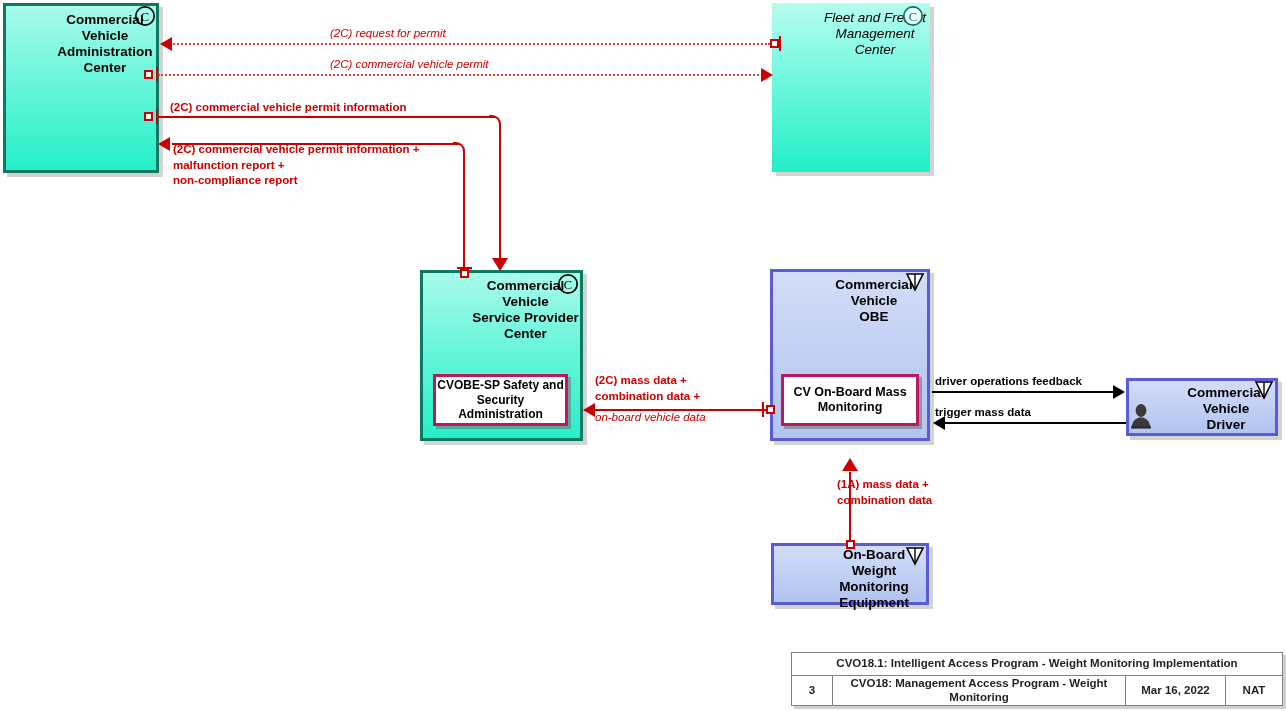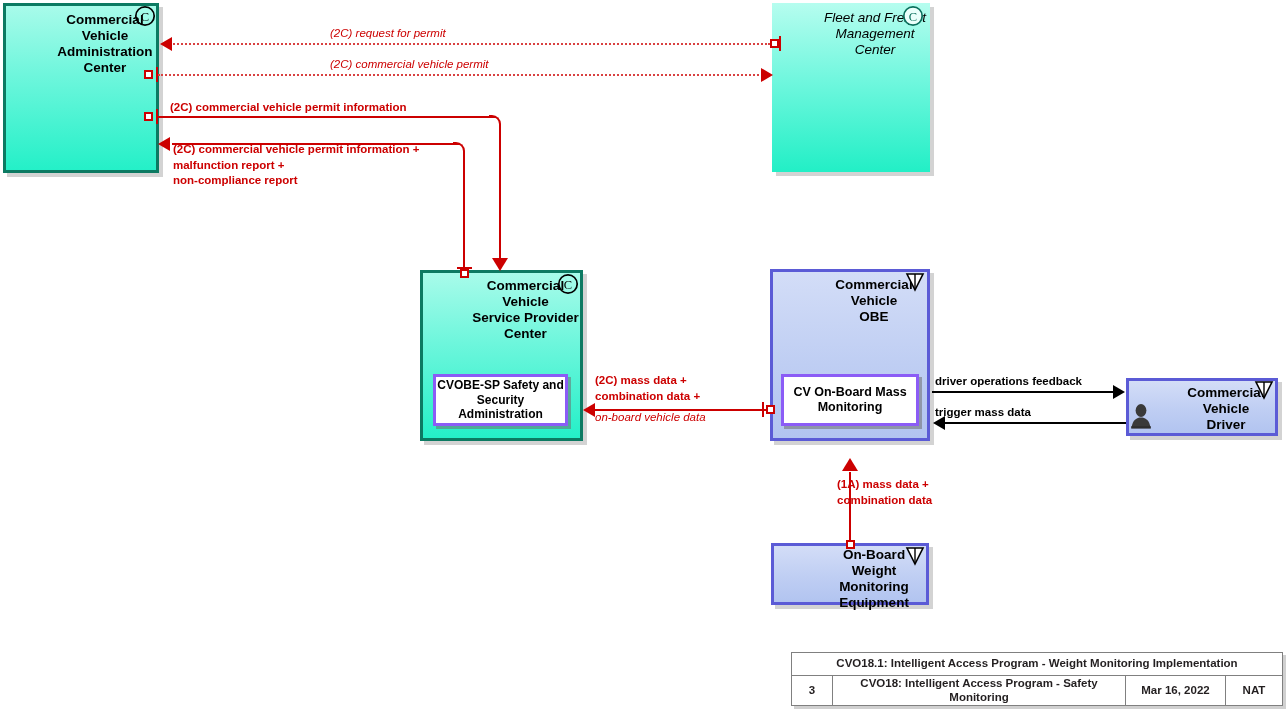--- a/index.html
+++ b/index.html
@@ -23,21 +23,21 @@
   .center-plain .body{border:0;
      background:linear-gradient(180deg,#b6fdef 0%,#71f7de 45%,#22efc6 100%);}
   
   .vehicle-obj .body{border:3px solid #5b5bd6;
      background:linear-gradient(180deg,#d3ddf7 0%,#bfcef3 55%,#b2c4f0 100%);}
 
   .title.italic{font-style:italic;font-weight:normal;}
 
   
   .fnobj{position:absolute;z-index:5;box-sizing:border-box;
-         background:#ffffff;border:3px solid #8b5cf6;
+         background:#ffffff;border:3px solid #be185d;
          display:flex;align-items:center;justify-content:center;
          text-align:center;font-weight:bold;color:#000;line-height:1.2;
          box-shadow:3px 3px 0 rgba(110,110,110,.55);}
 
   
   .ico{position:absolute;z-index:6;}
   .ico-center{width:22px;height:22px;}
   .ico-vehicle{width:22px;height:22px;}
   .ico-person{width:22px;height:26px;}
 
@@ -228,19 +228,19 @@
   <div class="ah ah-u" style="left:842px;top:458px;"></div>
   <div class="sock" style="left:846px;top:540px;"></div>
   <div class="lbl" style="left: 837px; top: 477px; width: 170px; text-align: left; white-space: normal;">(1A) mass data +<br>combination data</div>
 
   <div id="titleblock">
     <div class="tbrow r1">
       <div class="cell c-name">CVO18.1: Intelligent Access Program  - Weight Monitoring Implementation</div>
     </div>
     <div class="tbrow r2">
       <div class="cell c-num">3</div>
-      <div class="cell c-par">CVO18: Intelligent Access Program - Safety Monitoring</div>
+      <div class="cell c-par">CVO18: Management Access Program - Weight Monitoring</div>
       <div class="cell c-date">Mar 16, 2022</div>
       <div class="cell c-by">NAT</div>
     </div>
   </div>
 
 </div>
 
 </body></html>

